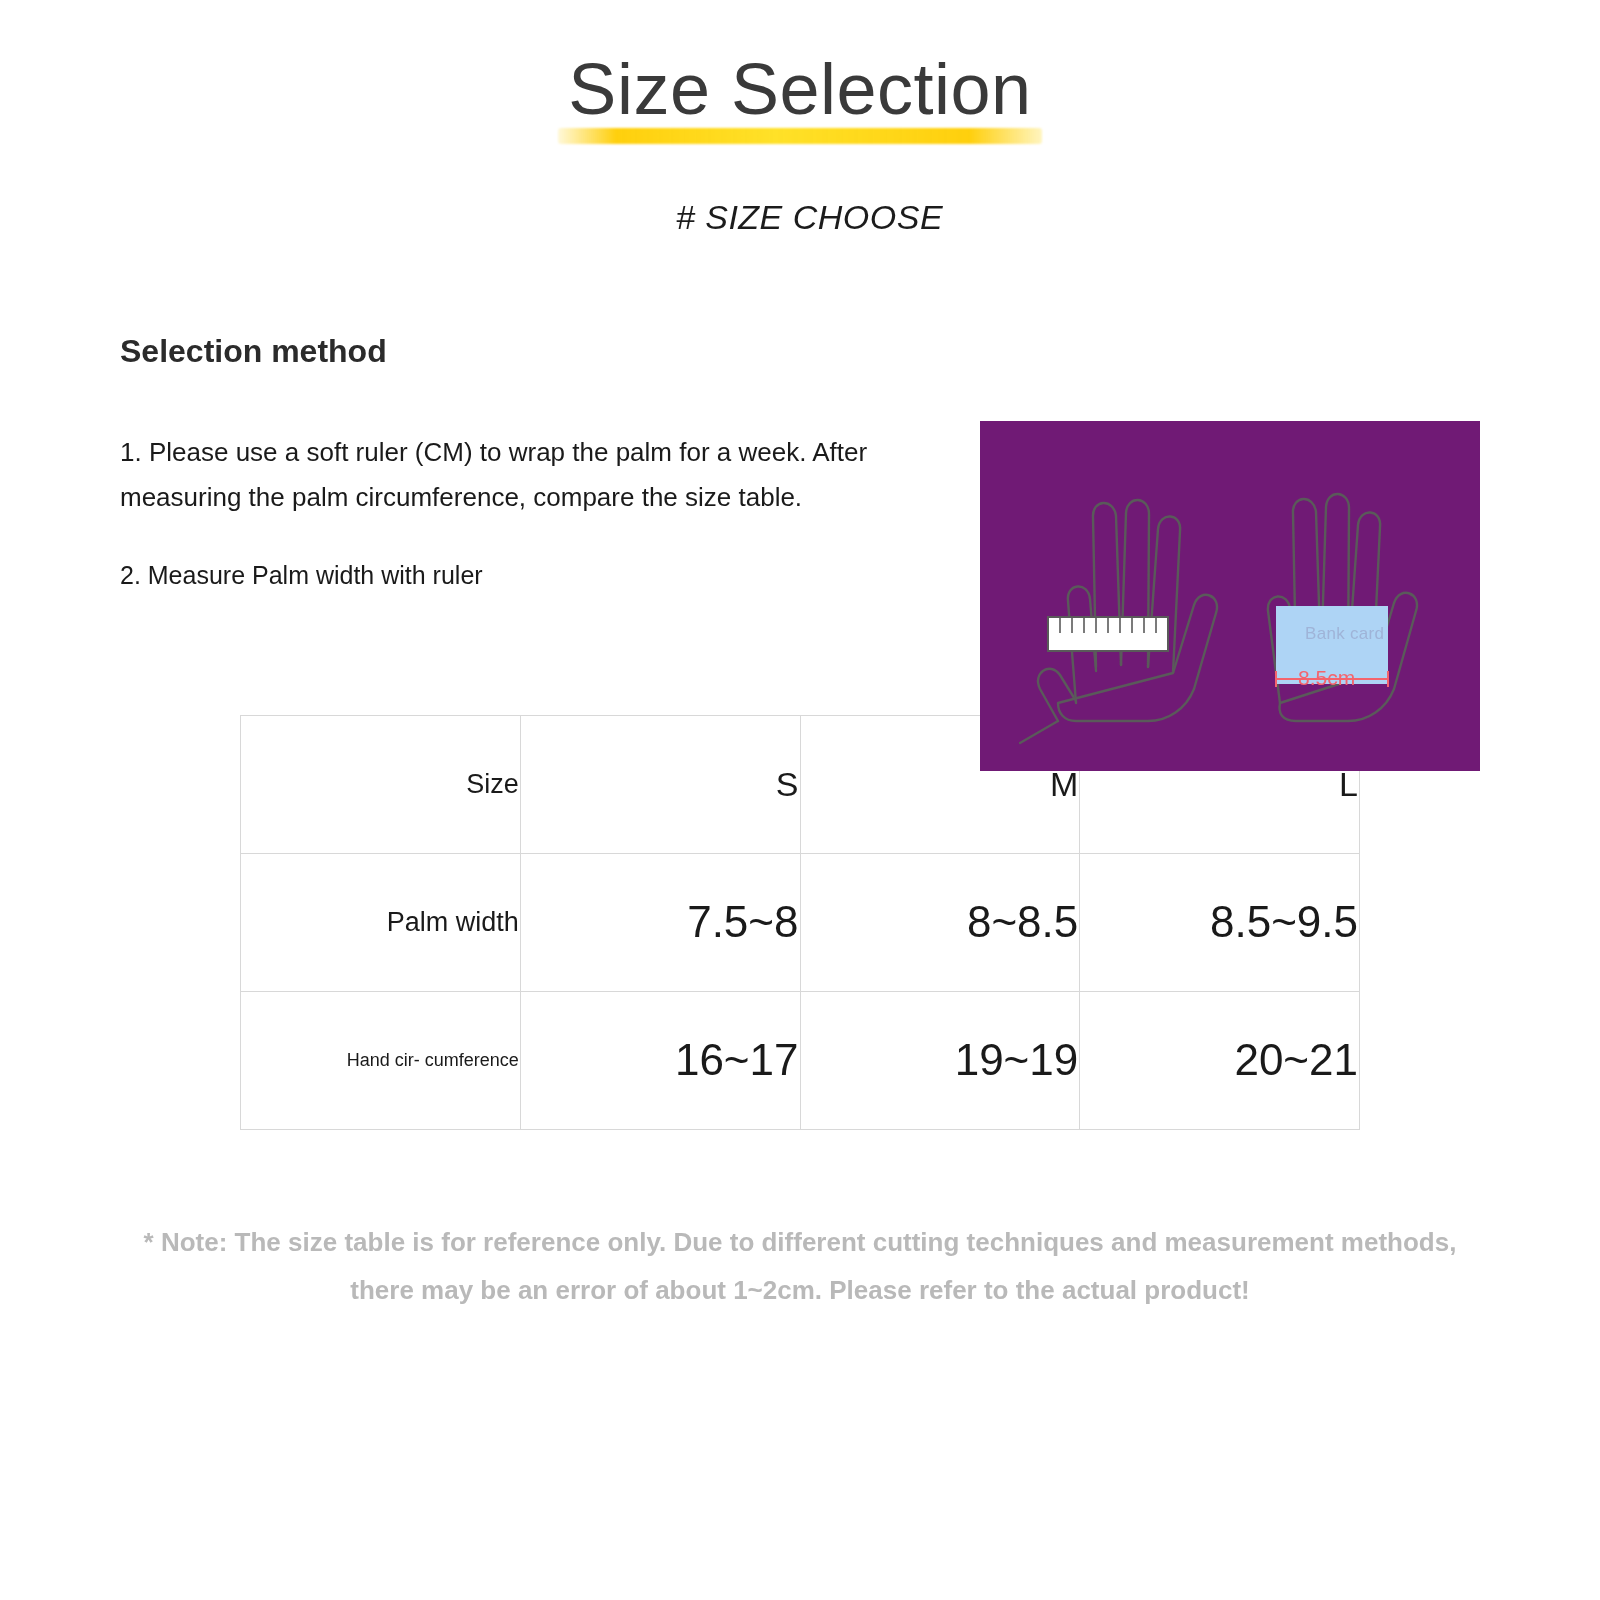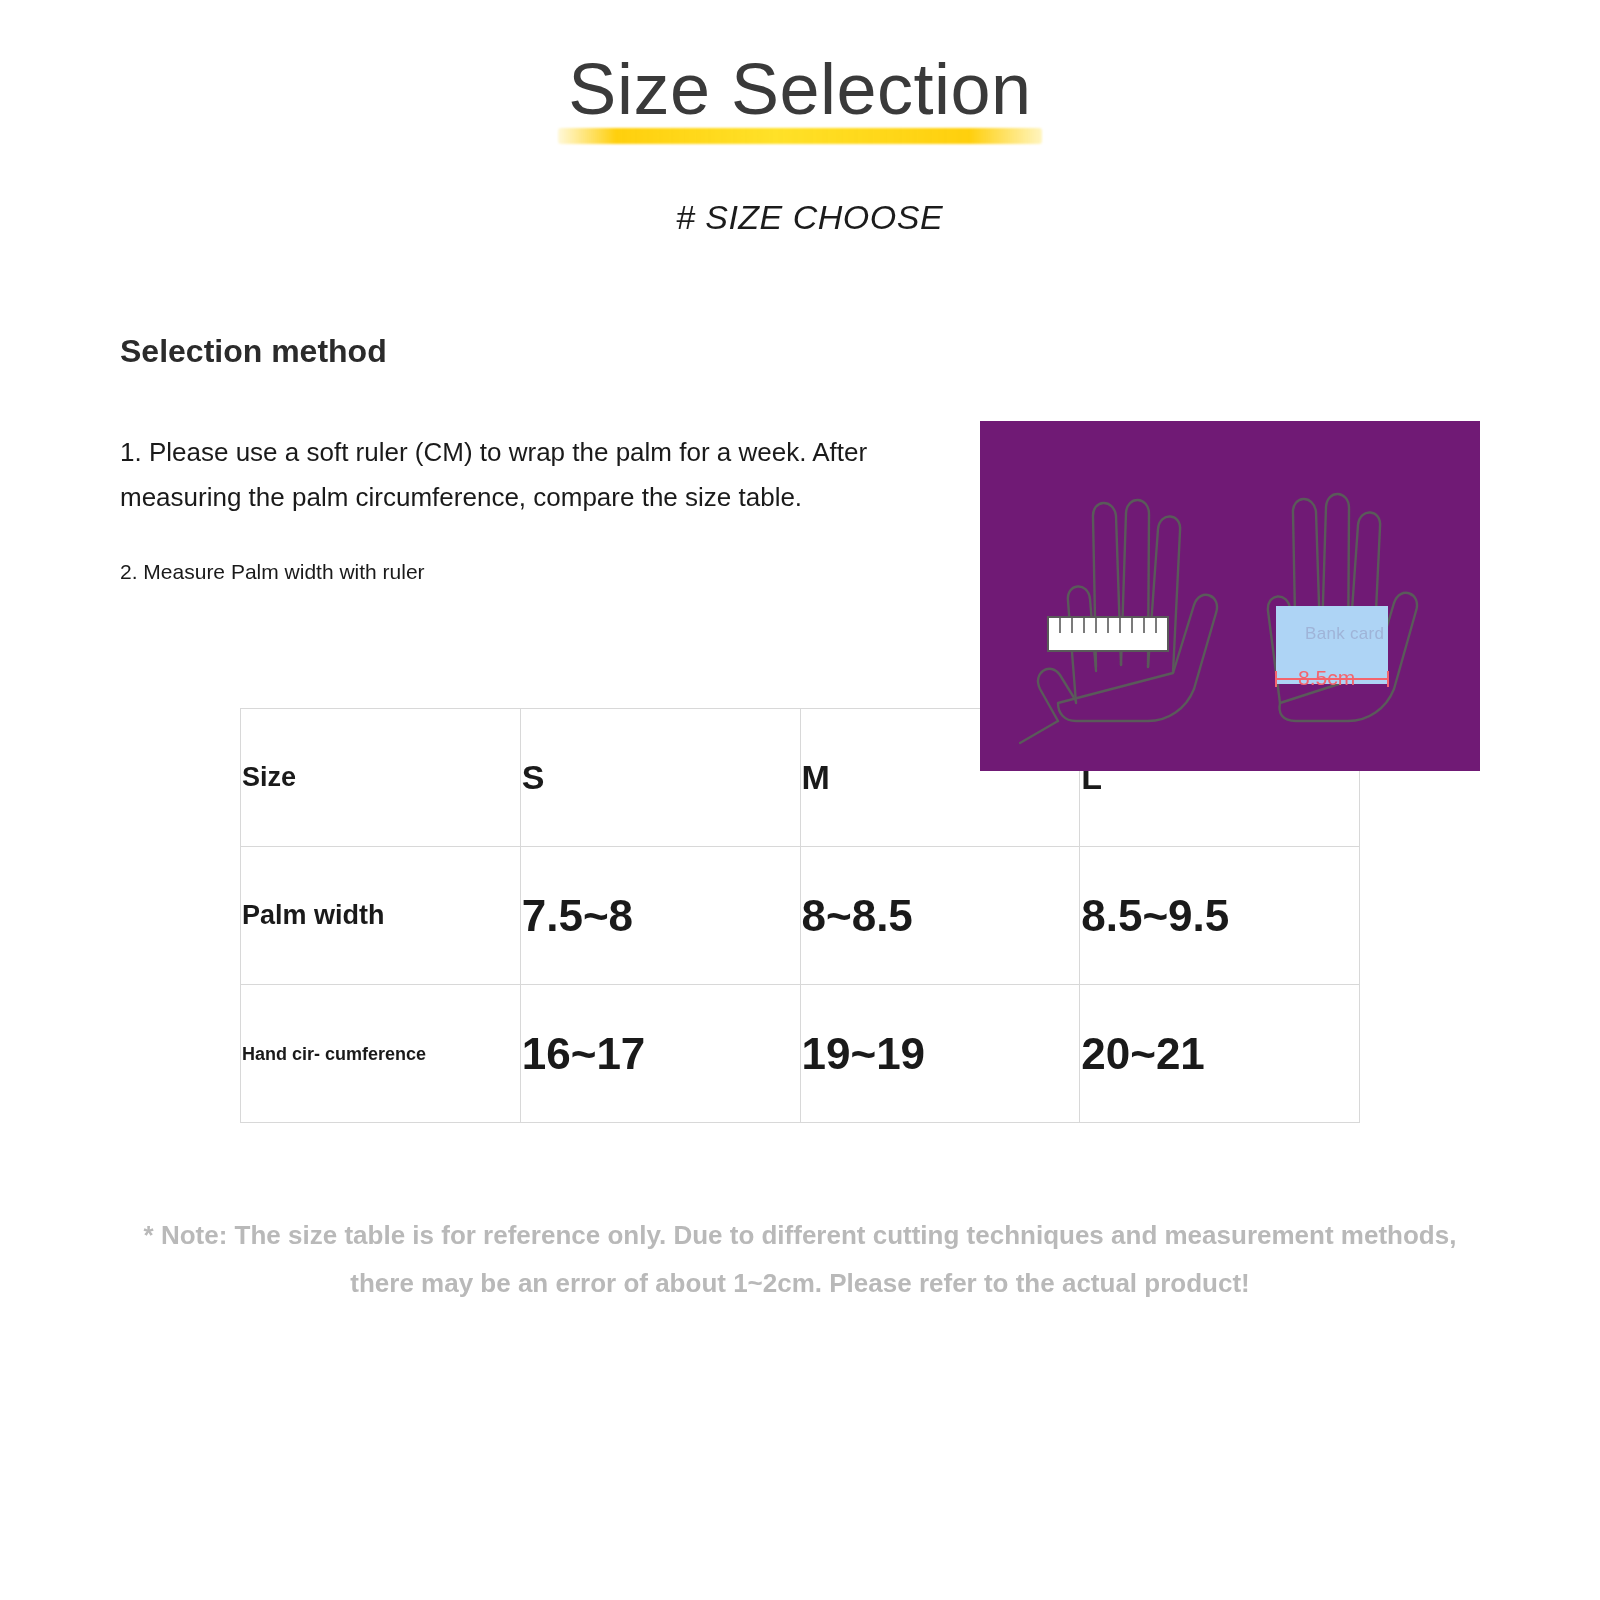--- a/index.html
+++ b/index.html
@@ -77,21 +77,21 @@
   }
   .step {
     color: #1a1a1a;
     margin-bottom: 34px;
   }
   .step.big {
     font-size: 26px;
     line-height: 1.75;
   }
   .step.small {
-    font-size: 21px;
+    font-size: 25px;
     line-height: 1.6;
   }
   .step.last {
     font-size: 29px;
     line-height: 1.75;
     margin-top: 40px;
   }
 
   
   .illus {
@@ -124,25 +124,24 @@
     margin: 120px auto 0;
     width: 1120px;
   }
   table.size-table {
     border-collapse: collapse;
     width: 100%;
     table-layout: fixed;
   }
   table.size-table td {
     border: 1px solid #d8d8d8;
-    text-align: left;
+    text-align: right;
     vertical-align: middle;
     height: 135px;
     color: #1a1a1a;
-    font-weight: bold;
   }
   td.hdr-label { font-size: 27px; }
   td.hdr-size { font-size: 34px; }
   td.row-label-lg { font-size: 27px; }
   td.row-label-sm { font-size: 18px; line-height: 1.35; }
   td.cell-val { font-size: 44px; }
 
   
   .note {
     margin: 88px auto 0;

